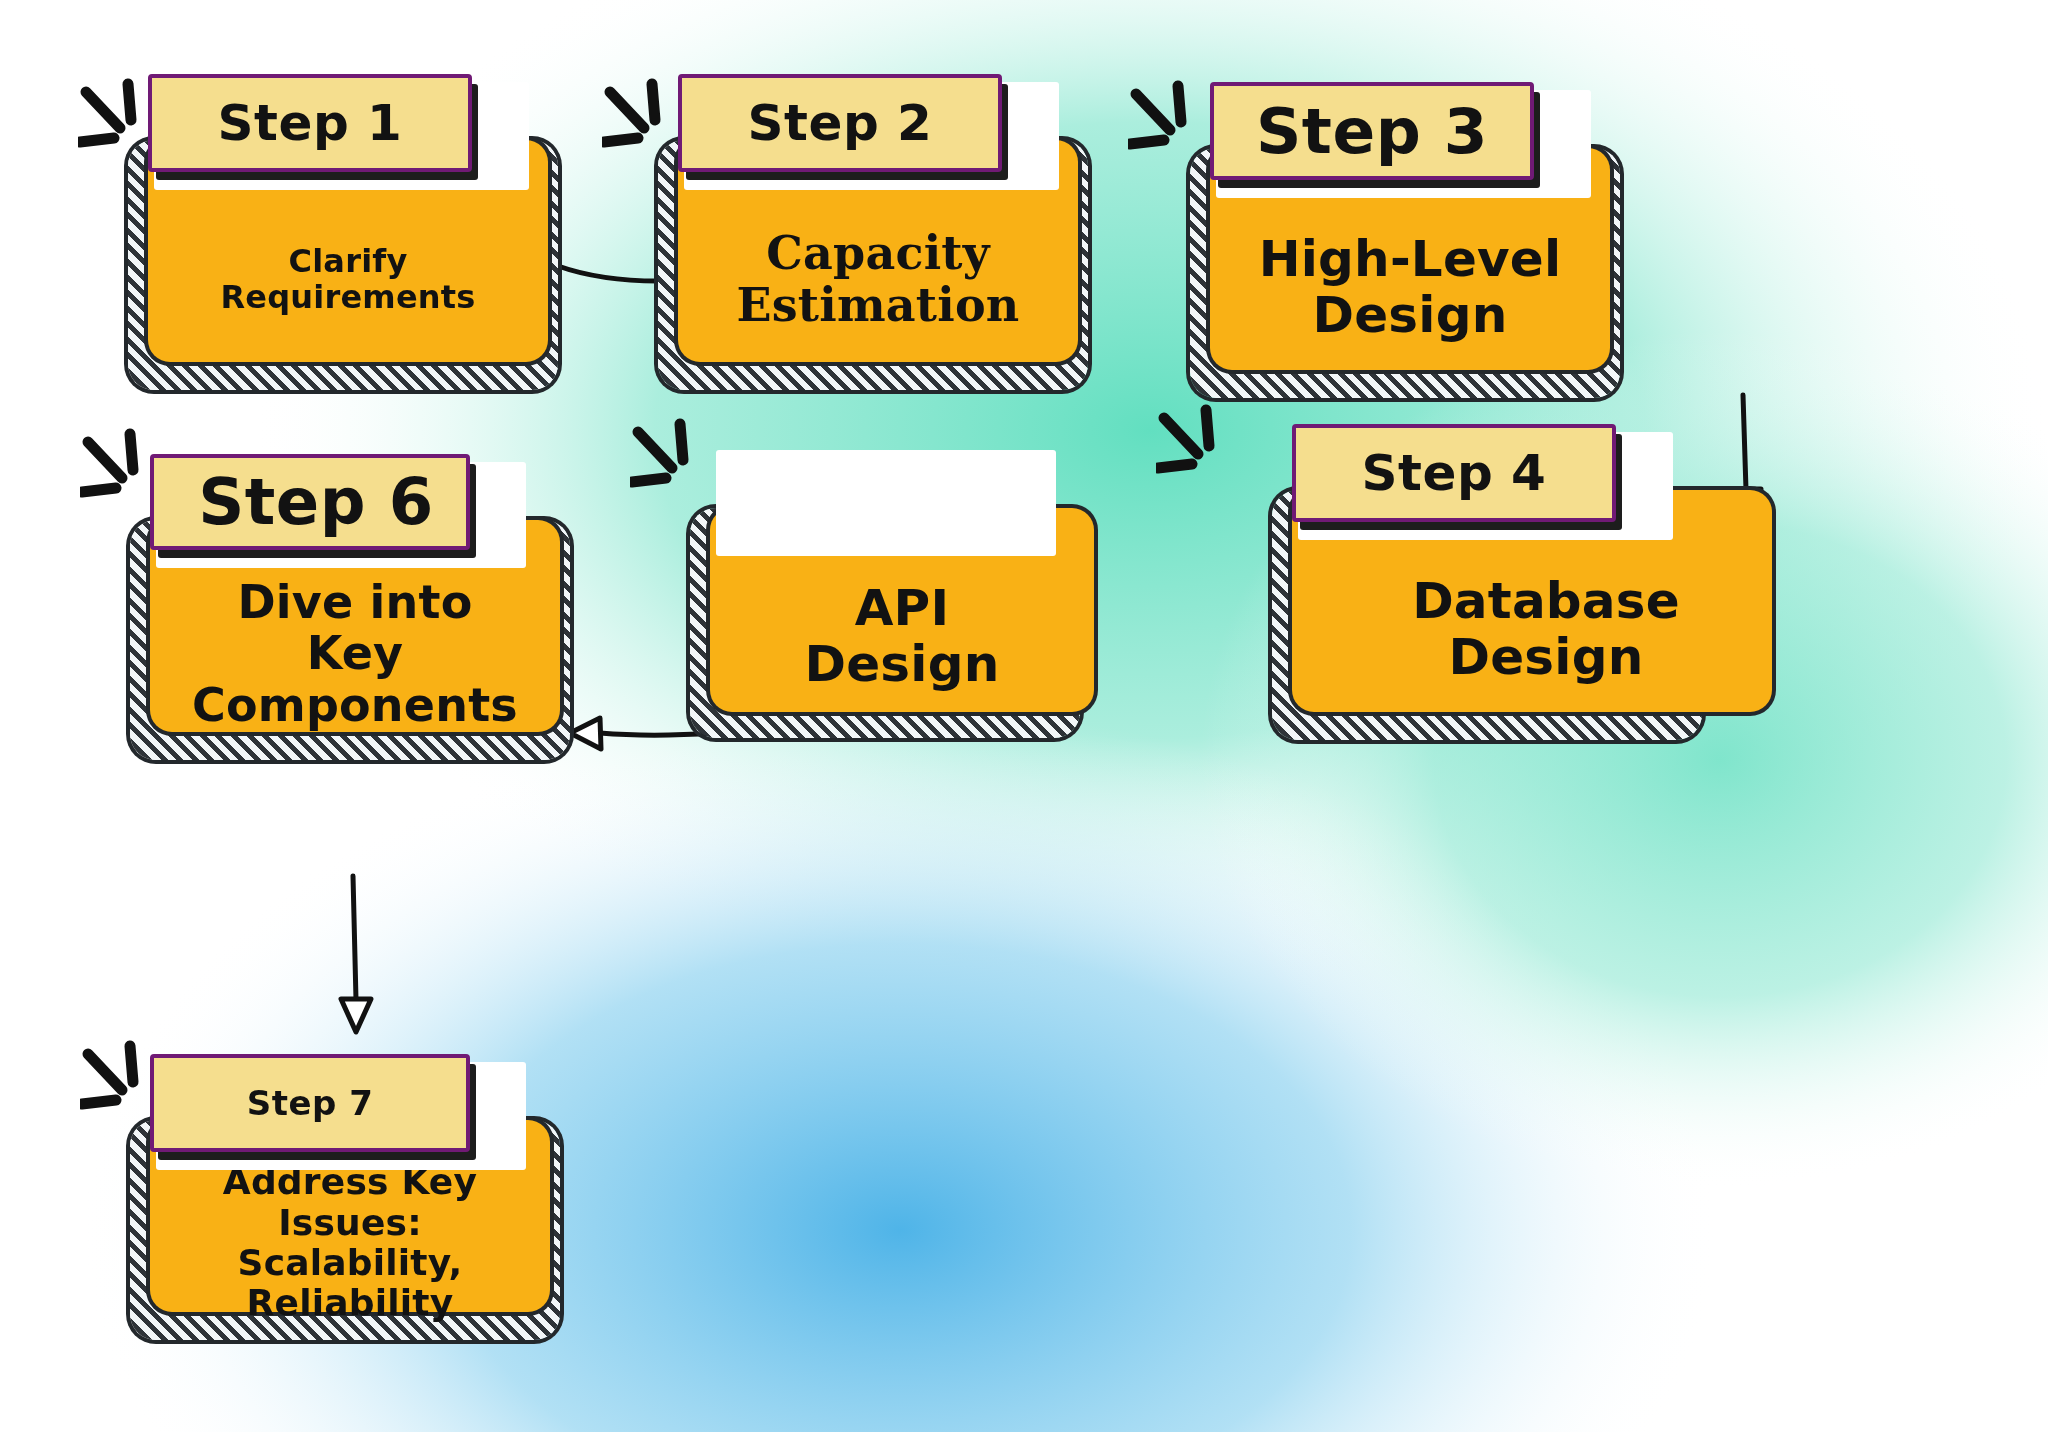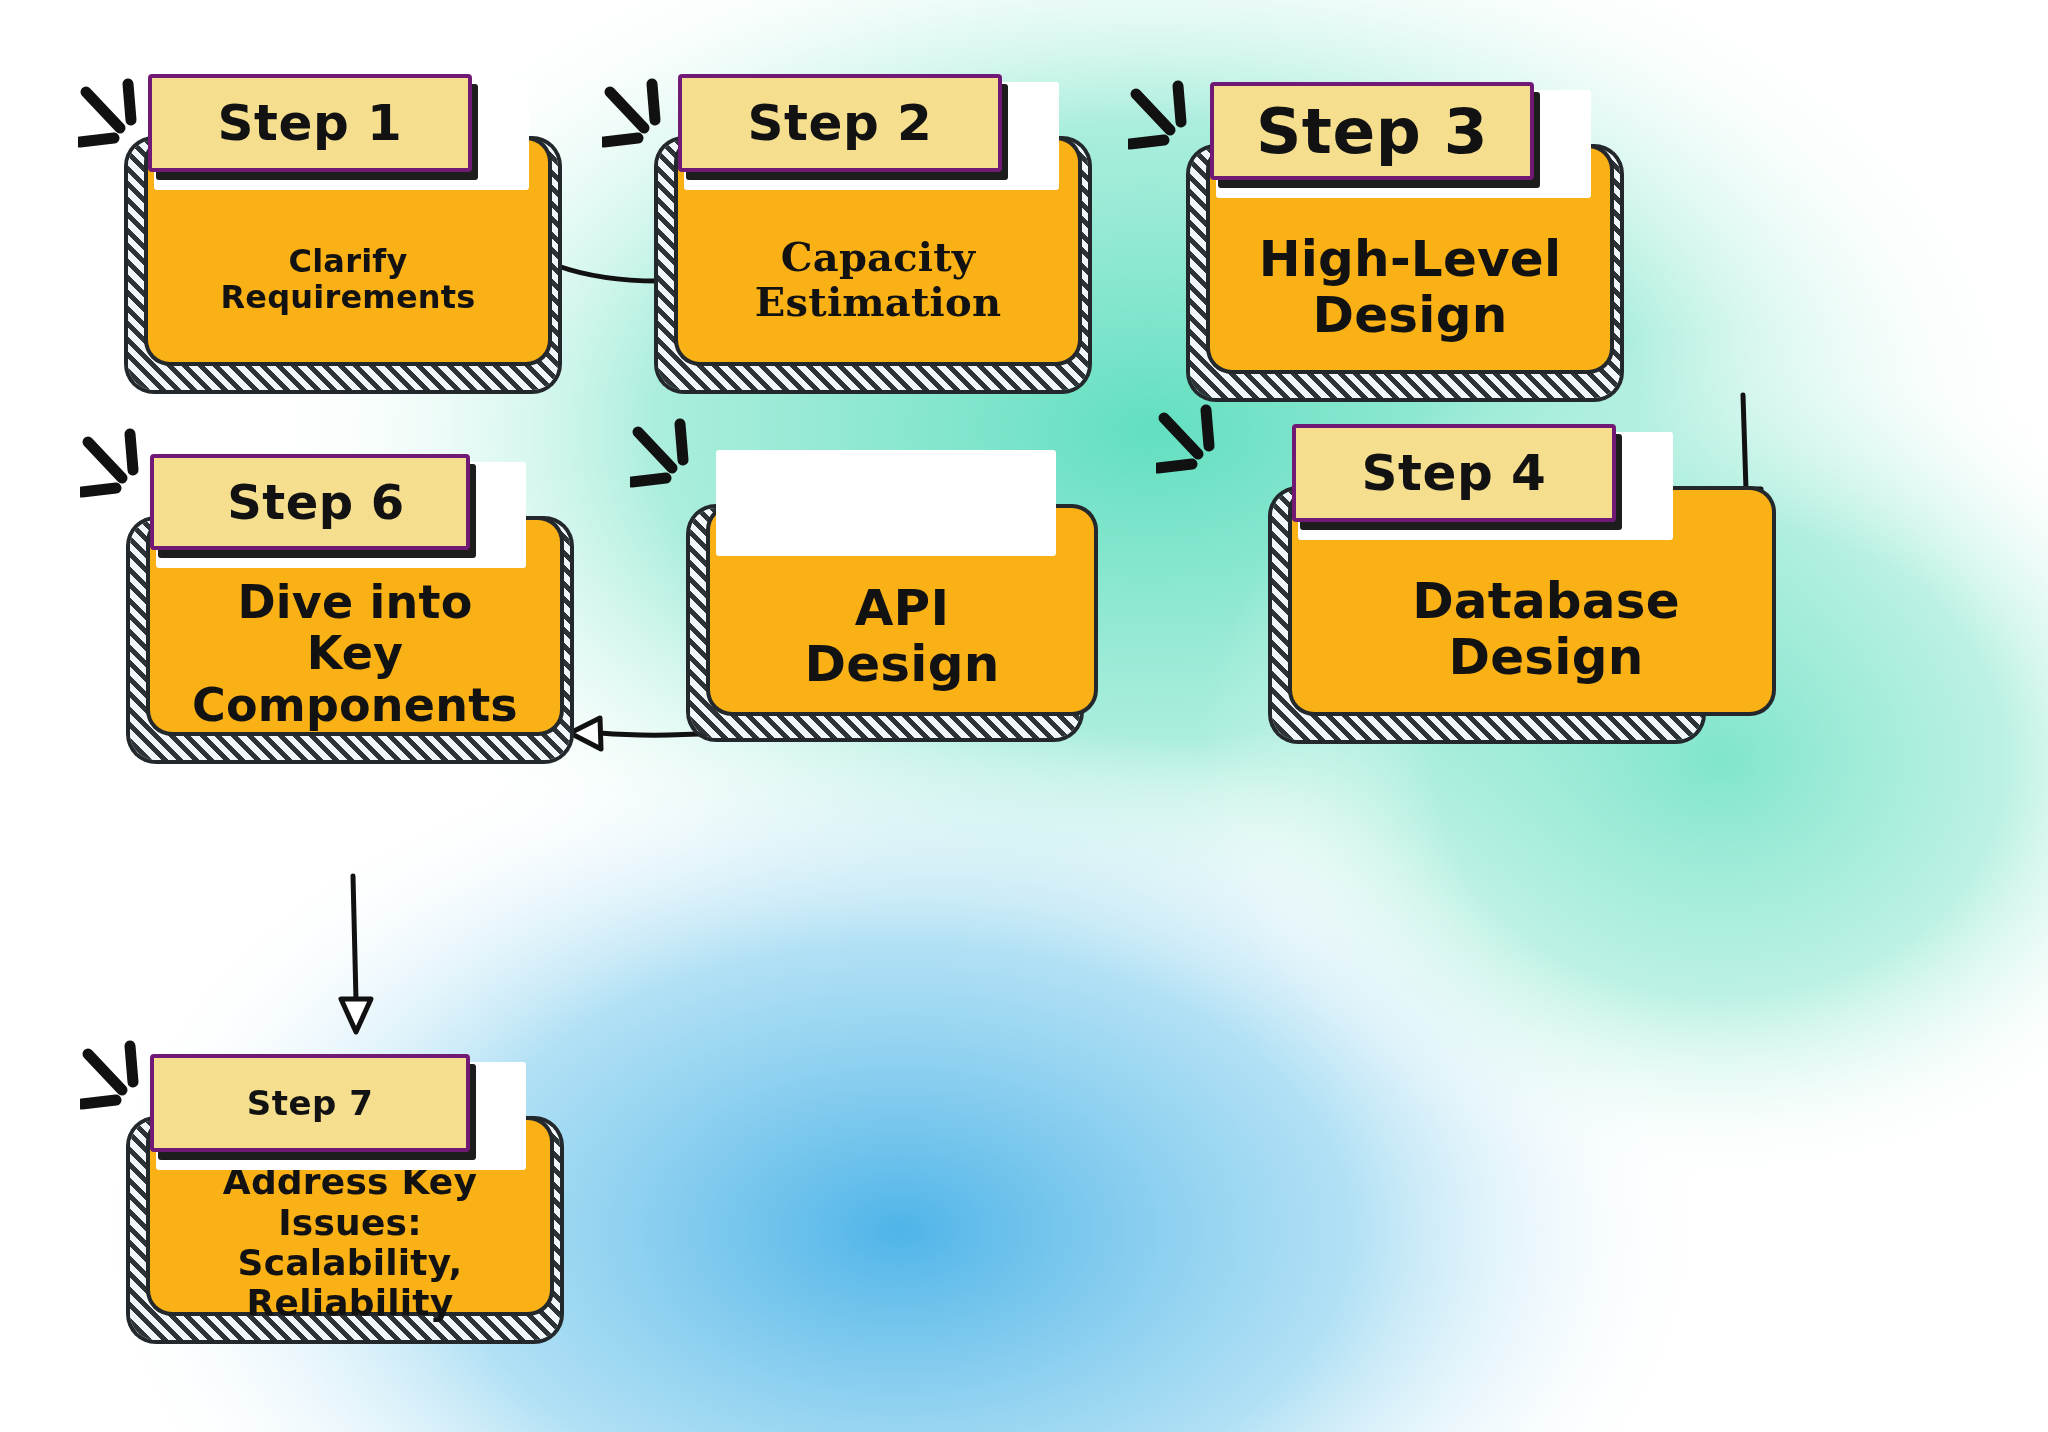--- a/index.html
+++ b/index.html
@@ -181,21 +181,21 @@
   </div>
   <div class="paper" style="left:26px;top:-58px;width:375px;height:108px;"></div>
   <div class="tab" style="left:20px;top:-66px;width:316px;height:90px;">
     <span class="tab-text" style="font-size:50px;">Step 1</span>
   </div>
 </div>
 
 <div class="node serif" style="left:658px;top:140px;width:430px;height:250px;">
   <div class="plate"></div>
   <div class="body-card" style="left:20px;top:0px;width:400px;height:222px;">
-    <div class="body-text" style="font-size:40px;padding-top:58px;">
+    <div class="body-text" style="font-size:46px;padding-top:58px;">
       <div>Capacity</div>
       <div>Estimation</div>
     </div>
   </div>
   <div class="paper" style="left:26px;top:-58px;width:375px;height:108px;"></div>
   <div class="tab" style="left:20px;top:-66px;width:316px;height:90px;">
     <span class="tab-text" style="font-size:50px;">Step 2</span>
   </div>
 </div>
 
@@ -241,21 +241,21 @@
 <div class="node" style="left:130px;top:520px;width:440px;height:240px;">
   <div class="plate"></div>
   <div class="body-card" style="left:20px;top:0px;width:410px;height:212px;">
     <div class="body-text" style="font-size:46px;padding-top:56px;">
       <div>Dive into</div>
       <div>Key Components</div>
     </div>
   </div>
   <div class="paper" style="left:26px;top:-58px;width:370px;height:106px;"></div>
   <div class="tab" style="left:20px;top:-66px;width:312px;height:88px;">
-    <span class="tab-text" style="font-size:48px;margin-left:12px;">Step 6</span>
+    <span class="tab-text" style="font-size:64px;margin-left:12px;">Step 6</span>
   </div>
 </div>
 
 <div class="node" style="left:130px;top:1120px;width:430px;height:220px;">
   <div class="plate"></div>
   <div class="body-card" style="left:20px;top:0px;width:400px;height:192px;">
     <div class="body-text" style="font-size:36px;padding-top:54px;">
       <div>Address Key Issues:</div>
       <div>Scalability, Reliability</div>
     </div>

